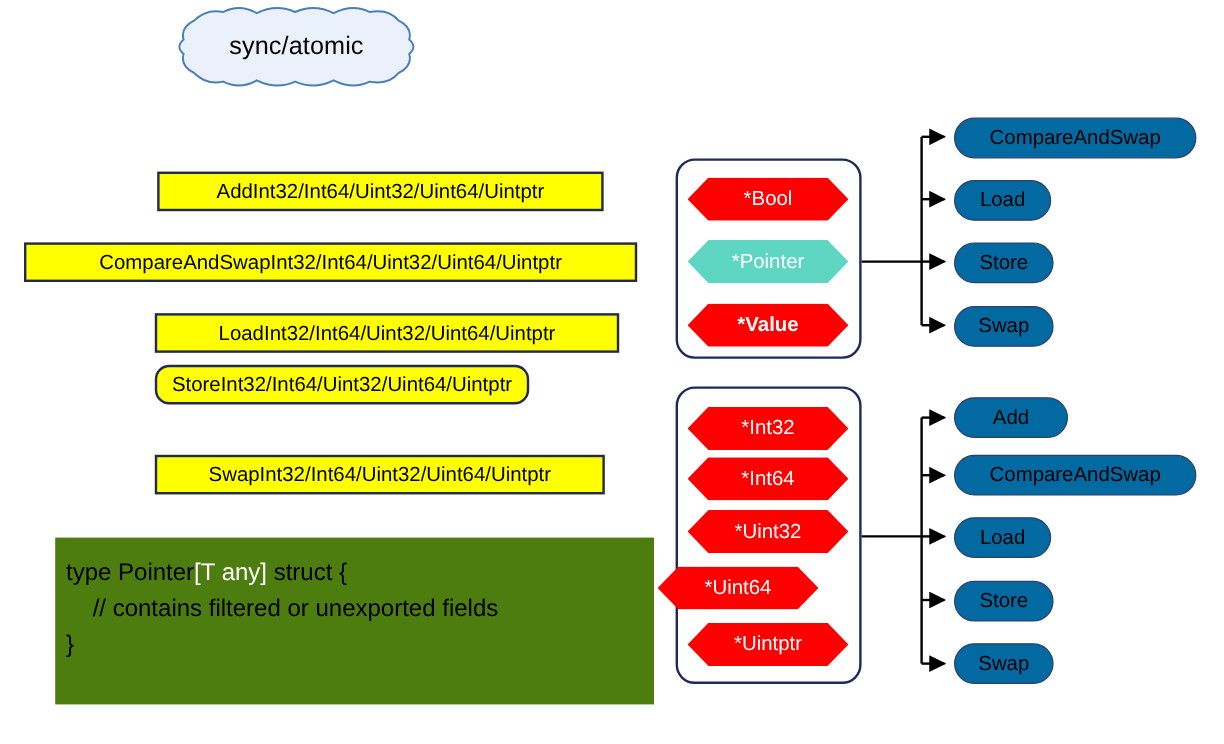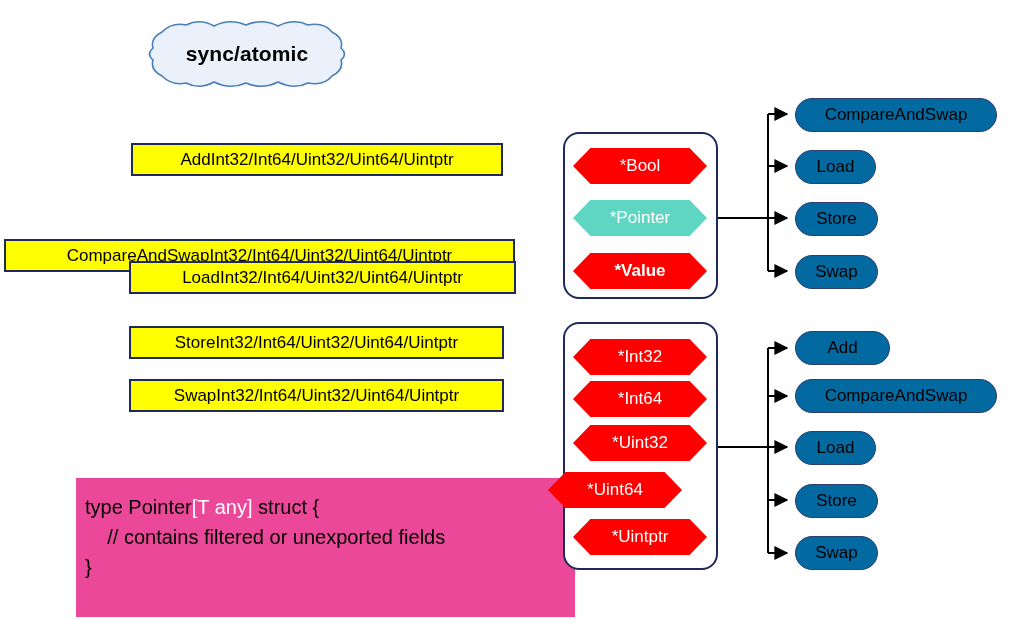--- a/index.html
+++ b/index.html
@@ -21,24 +21,23 @@
     position: absolute;
     left: 0; top: 0;
     width: 1020px;
     height: 620px;
   }
 
   
   .cloud-wrap {
     position: absolute;
     left: 138px;
-    top: 20px;
+    top: 5px;
     width: 218px;
     height: 68px;
-    font-weight: bold;
   }
   .cloud-wrap svg { display: block; }
   .cloud-label {
     position: absolute;
     left: 0; top: 0;
     width: 218px;
     height: 68px;
     display: flex;
     align-items: center;
     justify-content: center;
@@ -61,31 +60,30 @@
     color: #000;
     white-space: nowrap;
     padding: 0 6px;
     text-align: right;
   }
 
   
   .code-block {
     position: absolute;
     left: 46px;
-    top: 478px;
+    top: 448px;
     width: 499px;
     height: 139px;
-    background: #ec4899;
+    background: #4d7c0f;
     box-sizing: border-box;
     padding: 14px 0 0 9px;
     font-size: 20px;
     line-height: 30px;
     color: #000;
     white-space: pre;
-    margin-left: 30px;
   }
   .code-block .generic { color: #ffffff; }
 
   
   .group-box {
     position: absolute;
     border: 2px solid #1F2A5A;
     border-radius: 16px;
     background: #ffffff;
     box-sizing: border-box;
@@ -185,23 +183,23 @@
                Q 62 70 48 63
                Q 34 66 24 56
                Q 12 50 15 40
                Q 8 34 15 28
                Q 12 18 24 12 Z" fill="#EAF1FB" stroke="#4A7EBB" stroke-width="1.6"></path>
     </svg>
     <div class="cloud-label">sync/atomic</div>
   </div>
 
   <div class="func-box" style="left:131px; top:143px; width:372px;">AddInt32/Int64/Uint32/Uint64/Uintptr</div>
-  <div class="func-box" style="left:4px; top:202px; width:511px;margin-top:37px;">CompareAndSwapInt32/Int64/Uint32/Uint64/Uintptr</div>
+  <div class="func-box" style="left:20px; top:202px; width:511px;">CompareAndSwapInt32/Int64/Uint32/Uint64/Uintptr</div>
   <div class="func-box" style="left:129px; top:261px; width:387px;">LoadInt32/Int64/Uint32/Uint64/Uintptr</div>
-  <div class="func-box" style="left:129px; top:326px; width:375px;">StoreInt32/Int64/Uint32/Uint64/Uintptr</div>
+  <div class="func-box" style="left:129px; top:304px; width:312px;border-radius:12px;">StoreInt32/Int64/Uint32/Uint64/Uintptr</div>
   <div class="func-box" style="left:129px; top:379px; width:375px;">SwapInt32/Int64/Uint32/Uint64/Uintptr</div>
 
   <div class="code-block"><span>type Pointer</span><span class="generic">[T any]</span><span> struct {</span>
 <span>    // contains filtered or unexported fields</span>
 <span>}</span></div>
 
   <div class="group-box" style="left:563px; top:132px; width:155px; height:167px;"></div>
 
   <div class="chev teal" style="left:573px; top:200px;">*Pointer</div>
   <div class="chev red" style="left:573px; top:148px;">*Bool</div>

